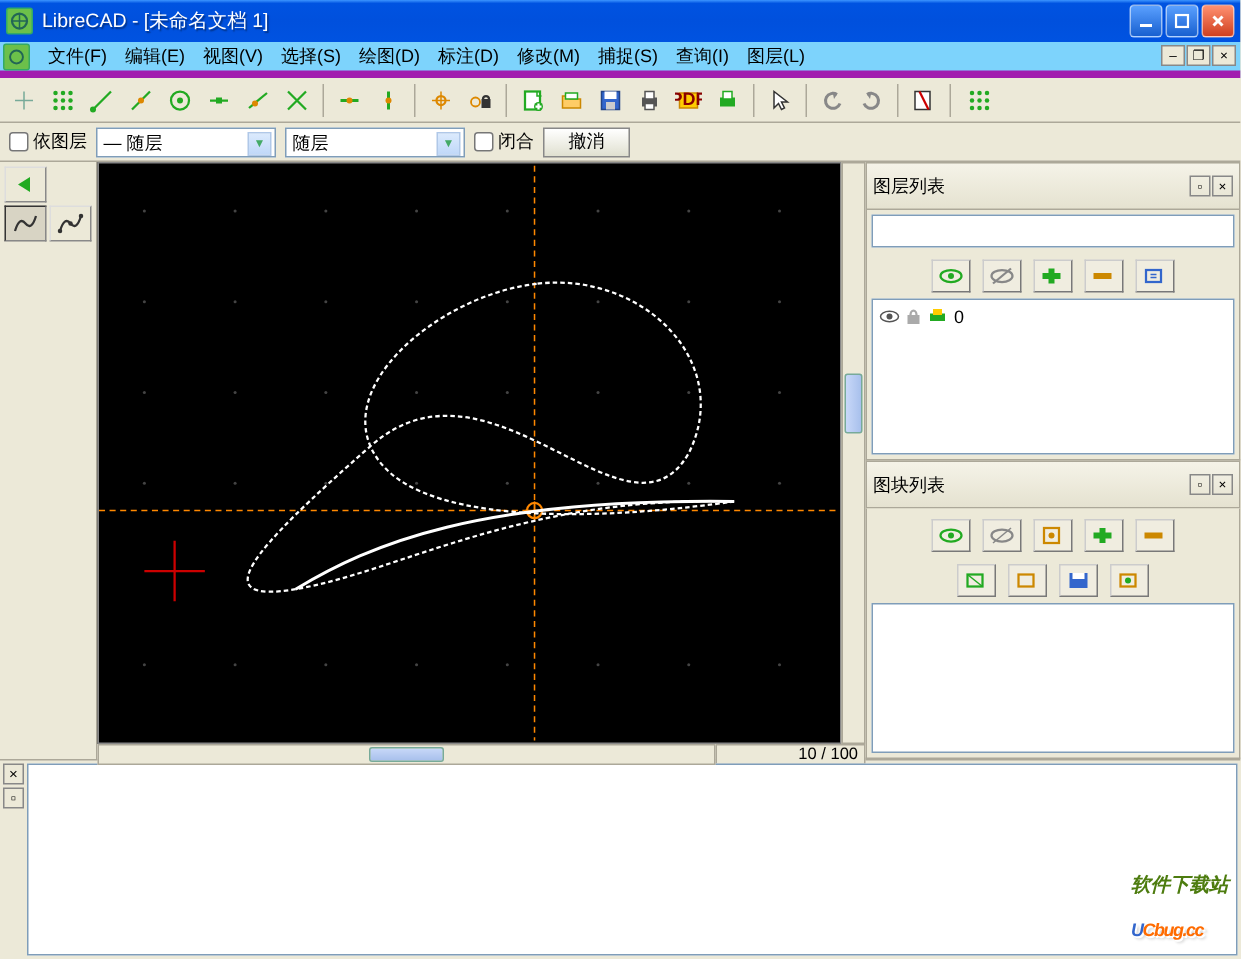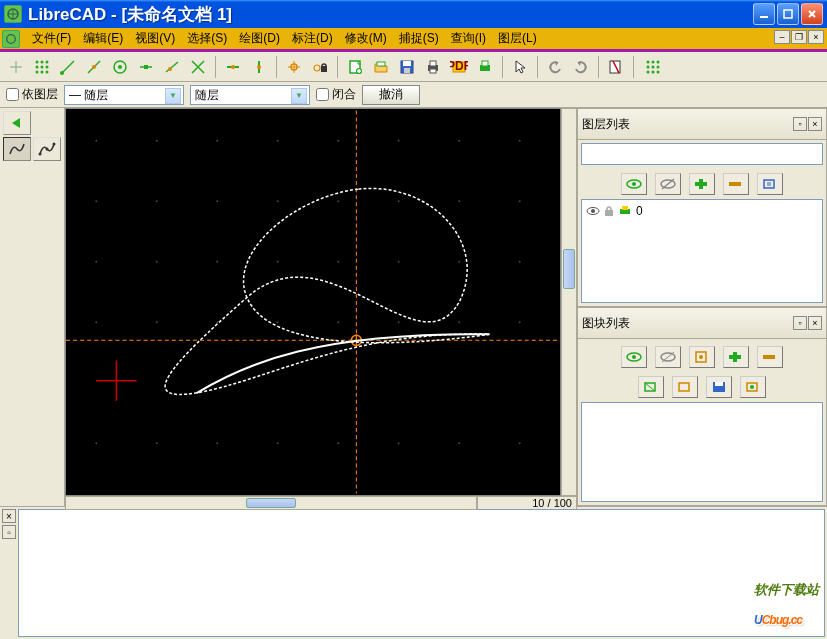--- a/index.html
+++ b/index.html
@@ -2,28 +2,28 @@
 <html><head>
 <meta charset="utf-8">
 <style>
 * { margin: 0; padding: 0; box-sizing: border-box; font-family: "Microsoft YaHei", Arial, sans-serif; font-size: 12px; }
 body { width: 827px; height: 639px; background: #ece9d8; overflow: hidden; position: relative; }
 
 
 .titlebar { height: 28px; background: linear-gradient(#3d95ff, #0053e1 8%, #0050dd 50%, #0053e1); display: flex; align-items: center; padding: 0 4px; color: #fff; }
 .titlebar .appicon { width: 18px; height: 18px; background: #6cc04a; border: 1px solid #3a6; margin-right: 6px; display: flex; align-items: center; justify-content: center; border-radius: 2px; }
 .titlebar .appicon svg { width: 14px; height: 14px; }
-.titlebar .title { flex: 1; font-weight: bold; font-size: 17px; text-shadow: 1px 1px 1px rgba(0,0,0,0.4); }
+.titlebar .title { flex: 1; font-weight: normal; font-size: 13px; text-shadow: 1px 1px 1px rgba(0,0,0,0.4); }
 .titlebar .winbtns { display: flex; gap: 2px; }
 .titlebar .winbtn { width: 22px; height: 22px; border-radius: 3px; border: 1px solid #fff8; display: flex; align-items: center; justify-content: center; color: #fff; font-weight: bold; cursor: pointer; }
 .winbtn.min, .winbtn.max { background: linear-gradient(#5aa0ff, #1860d0); }
 .winbtn.close { background: linear-gradient(#ff9070, #d04020); }
 
 
-.menubar { height: 24px; background: #eab308; border-bottom: 3px solid #a21caf; display: flex; align-items: center; padding-left: 2px; position: relative; }
+.menubar { height: 24px; background: #7dd3fc; border-bottom: 5px solid #a21caf; display: flex; align-items: center; padding-left: 2px; position: relative; }
 .menubar .appicon2 { width: 18px; height: 18px; background: #6cc04a; border: 1px solid #3a6; margin-right: 6px; border-radius: 2px; display:flex; align-items:center; justify-content:center; }
 .menuitem { padding: 3px 6px; cursor: pointer; }
 .menubar .mdibtns { position: absolute; right: 3px; top: 2px; display: flex; gap: 1px; }
 .menubar .mdibtn { width: 16px; height: 14px; border: 1px solid #888; background: #ece9d8; font-size: 9px; display: flex; align-items: center; justify-content: center; cursor: pointer; }
 
 
 .toolbar { height: 30px; background: #ece9d8; border-bottom: 1px solid #aca899; display: flex; align-items: center; padding: 0 4px; gap: 2px; }
 .tbtn { width: 24px; height: 24px; display: flex; align-items: center; justify-content: center; border: 1px solid transparent; cursor: pointer; }
 .tbtn svg { width: 18px; height: 18px; }
 .tsep { width: 1px; height: 22px; background: #aca899; margin: 0 3px; }

